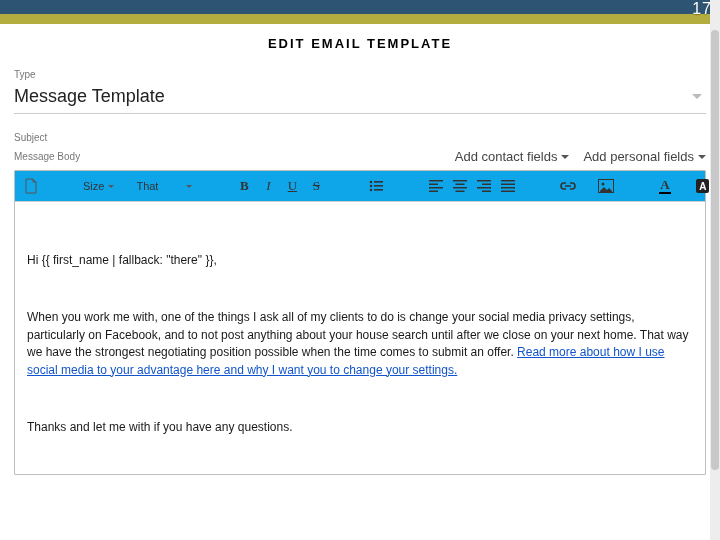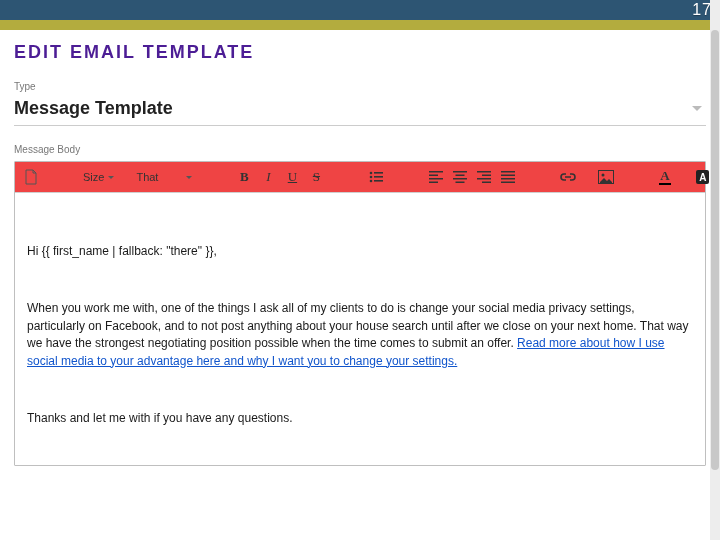--- a/index.html
+++ b/index.html
@@ -5,65 +5,66 @@
   * { box-sizing: border-box; margin: 0; padding: 0; }
   body {
     font-family: -apple-system, "Helvetica Neue", Arial, sans-serif;
     background: #fff;
     width: 720px;
     height: 540px;
     overflow: hidden;
     position: relative;
   }
   .top-bar {
-    height: 20px;
+    height: 14px;
     background: #2d5573;
     display: flex;
     justify-content: flex-end;
-    align-items: center;
+    align-items: flex-start;
     padding-right: 8px;
   }
   .page-num {
     color: #fff;
     font-size: 16px;
     font-weight: 400;
     letter-spacing: 1px;
     text-shadow: 0 1px 1px rgba(0,0,0,0.3);
   }
   .accent-bar {
     height: 10px;
     background: #b3ac3e;
   }
   .page {
     padding: 12px 14px 0 14px;
   }
   .page-title {
-    font-size: 18px;
+    font-size: 13px;
     letter-spacing: 2px;
     font-weight: 600;
-    color: #4c1d95;
+    color: #000000;
     margin-bottom: 18px;
+    text-align: center;
   }
   .field-label {
     font-size: 10px;
     color: #777;
     margin-bottom: 6px;
   }
   .field-row {
     border-bottom: 1px solid #ccc;
     padding-bottom: 6px;
     margin-bottom: 18px;
     display: flex;
     align-items: center;
     justify-content: space-between;
   }
   .field-value {
     font-size: 18px;
     color: #222;
-    font-weight: 700;
+    font-weight: 400;
     flex: 1;
     border: none;
     outline: none;
     background: transparent;
   }
   .caret {
     width: 0; height: 0;
     border-left: 5px solid transparent;
     border-right: 5px solid transparent;
     border-top: 5px solid #bbb;
@@ -95,21 +96,21 @@
   }
   .editor-wrap {
     border: 1px solid #bfbfbf;
     border-radius: 1px;
   }
   .toolbar {
     display: flex;
     align-items: center;
     gap: 22px;
     padding: 6px 8px;
-    background: #ef4444;
+    background: #0ea5e9;
     border-bottom: 1px solid #cfcfcf;
     flex-wrap: nowrap;
   }
   .tb-group {
     display: flex;
     align-items: center;
     gap: 8px;
   }
   .tb-sep {
     width: 1px;
@@ -196,24 +197,33 @@
 <div class="page">
 
   <div class="page-title">EDIT EMAIL TEMPLATE</div>
 
   <div class="field-label">Type</div>
   <div class="field-row">
     <span class="field-value">Message Template</span>
     <span class="caret"></span>
   </div>
 
+  <div class="field-label">Subject</div>
 
   <div class="body-header">
     <div class="field-label" style="margin-bottom:0">Message Body</div>
     <div class="dd-links">
+      <div class="dd-link">
+        <span>Add contact fields</span>
+        <span class="small-caret"></span>
+      </div>
+      <div class="dd-link">
+        <span>Add personal fields</span>
+        <span class="small-caret"></span>
+      </div>
     </div>
   </div>
 
   <div class="editor-wrap">
     <div class="toolbar">
       <div class="tb-btn icon-doc">
         <svg width="14" height="16" viewBox="0 0 14 16">
             <path fill="none" stroke="#555" stroke-width="1" d="M2 1h7l3 3v11H2z M9 1v3h3"></path>
           </svg>
       </div>

